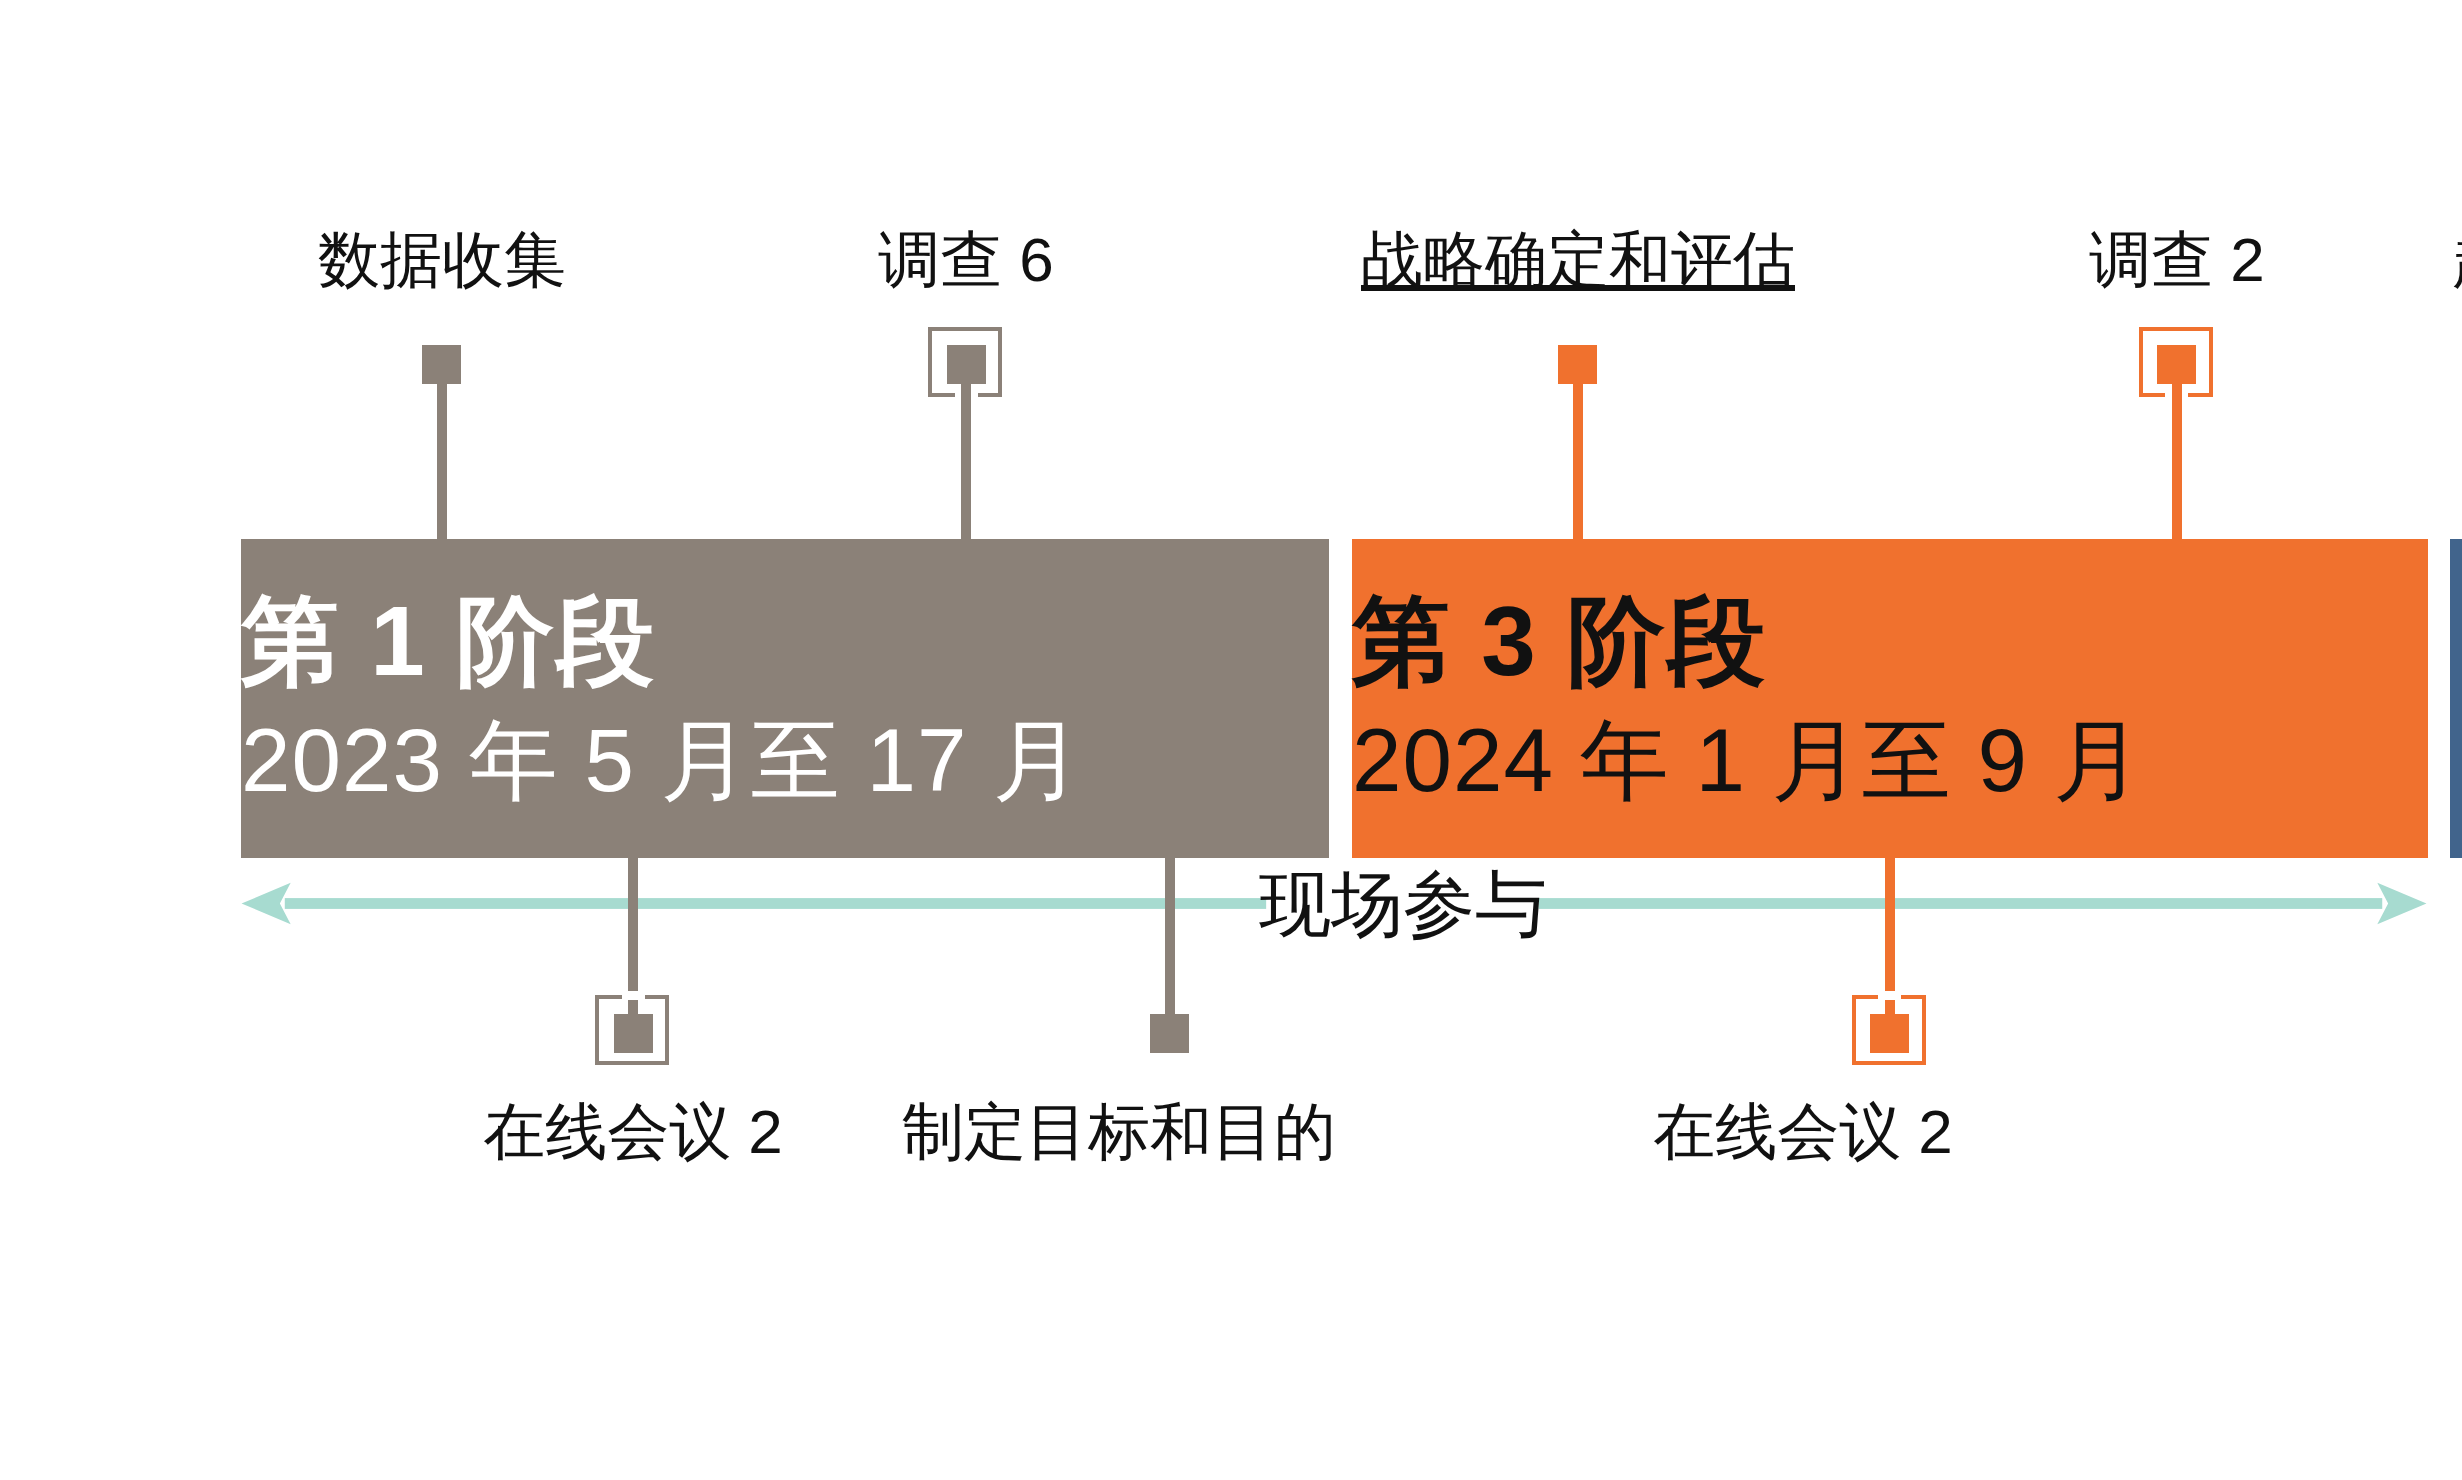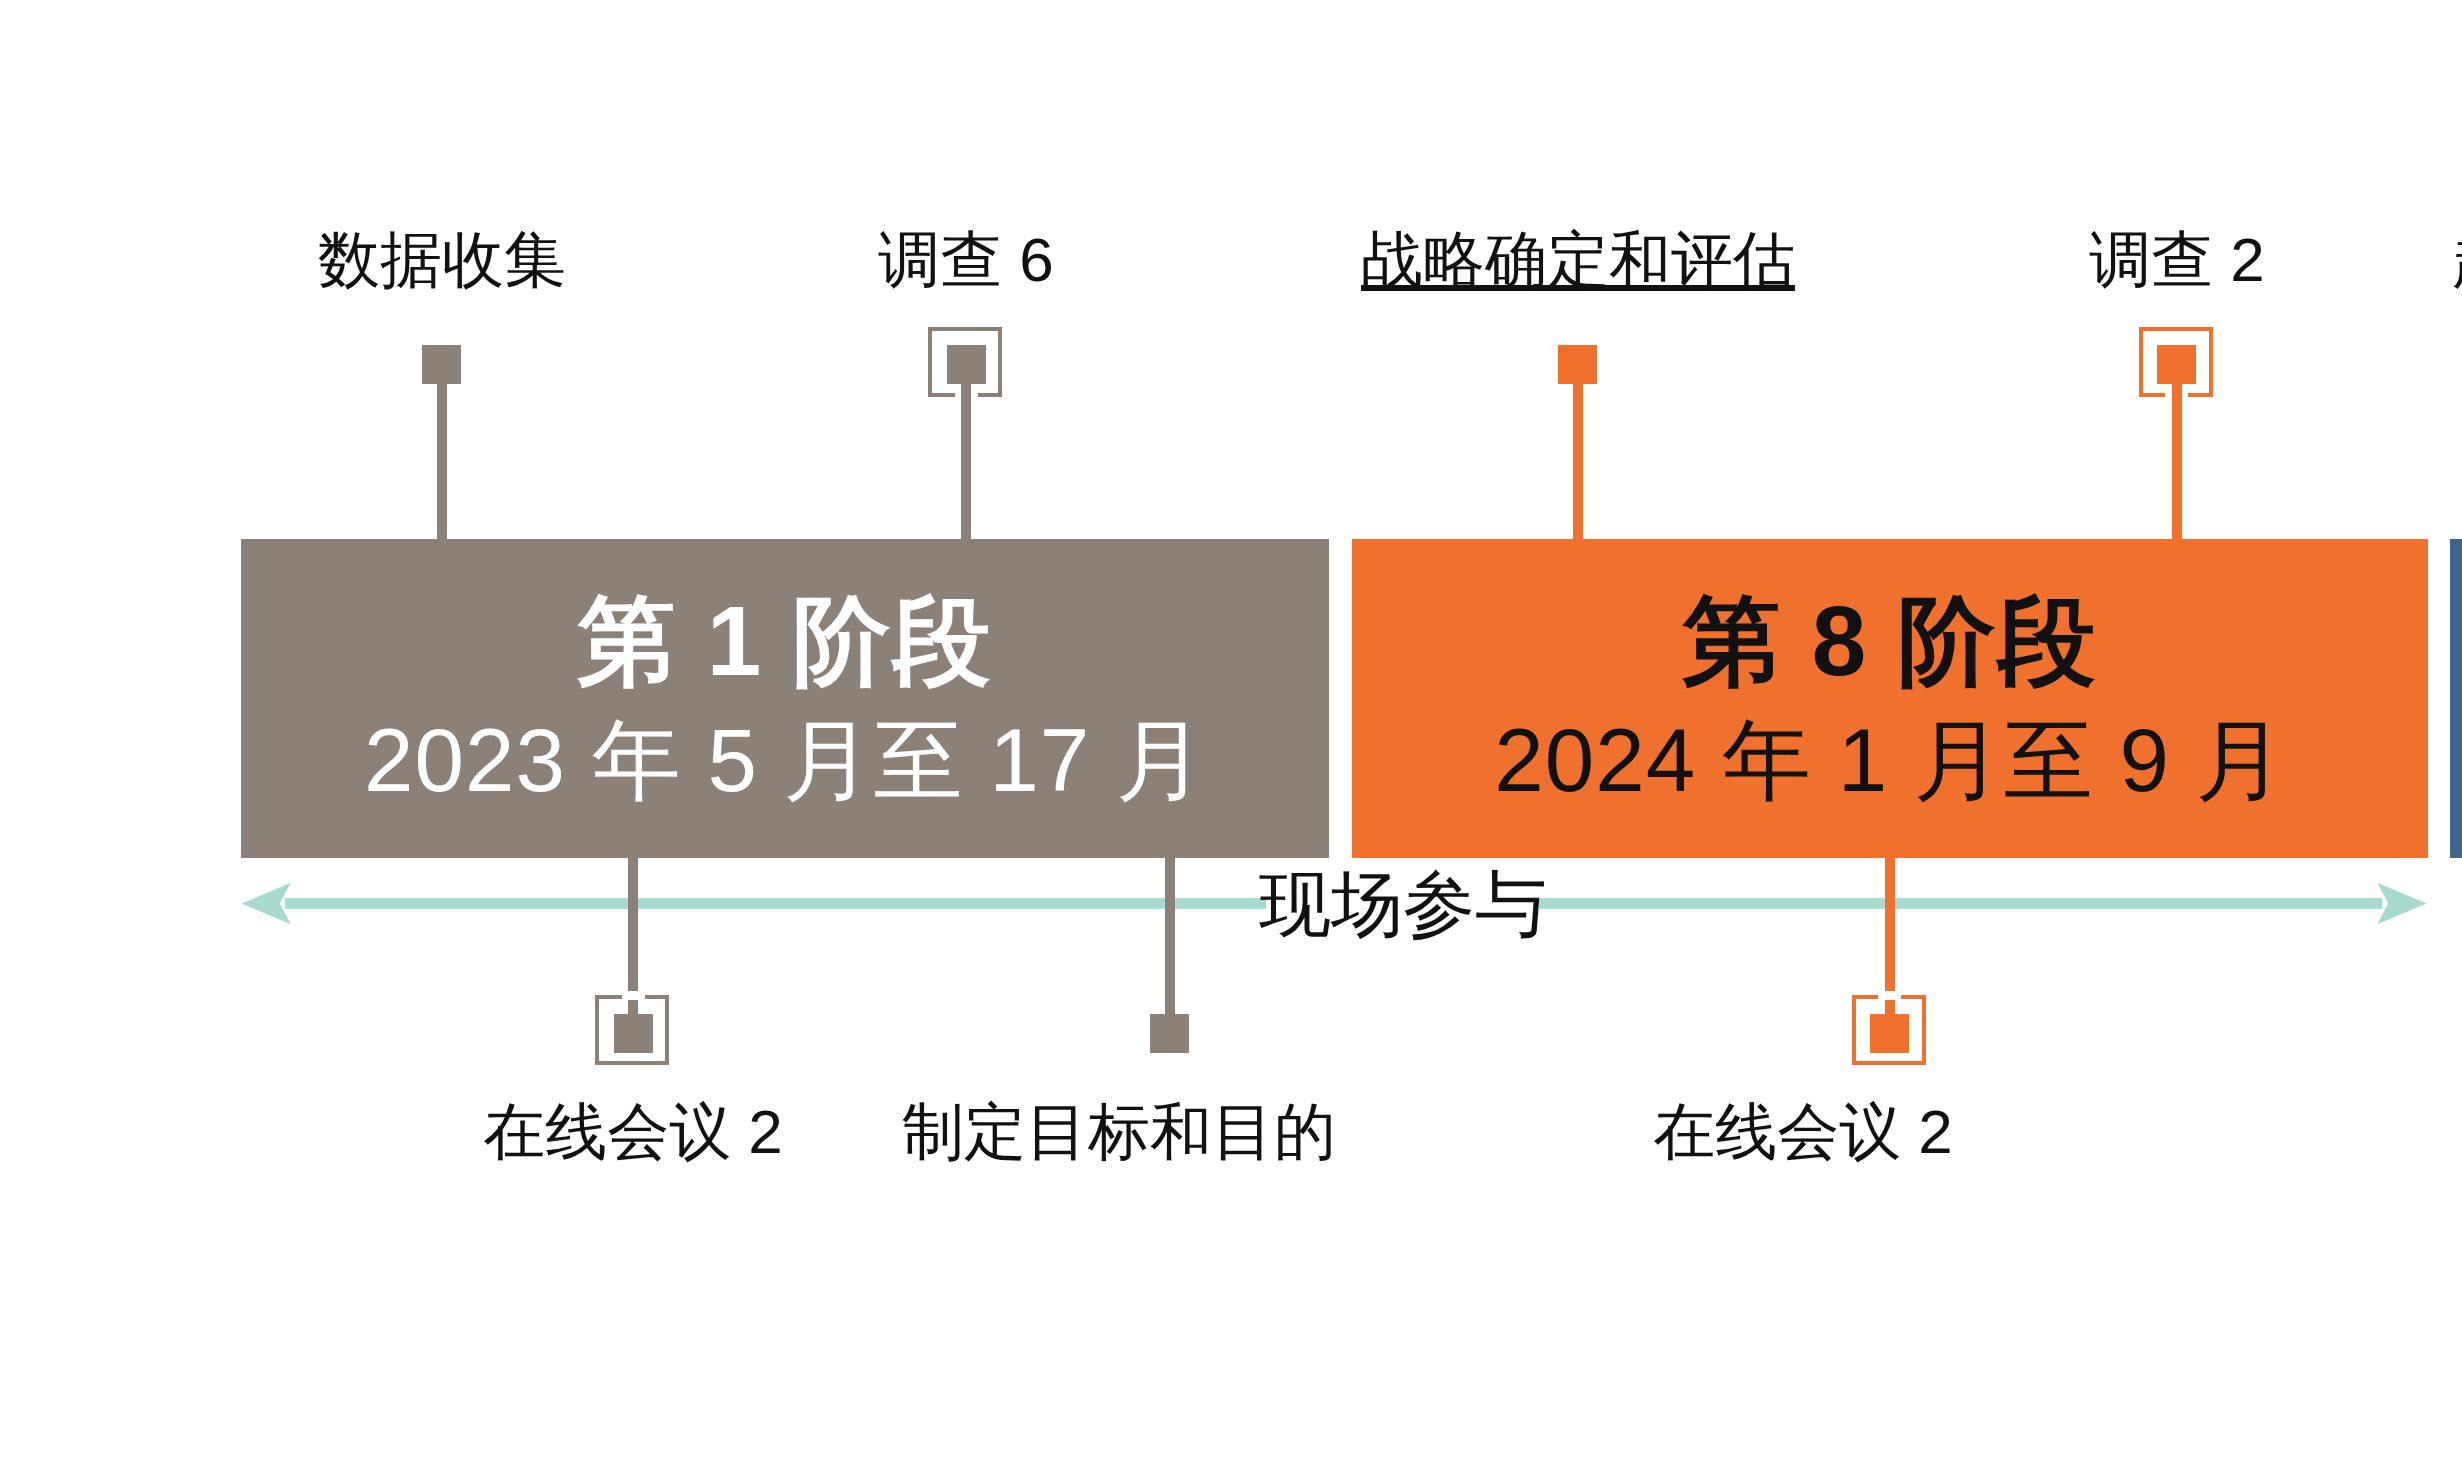--- a/index.html
+++ b/index.html
@@ -17,21 +17,21 @@
     overflow: hidden;
     background: #ffffff;
   }
   
   .phase-box {
     position: absolute;
     top: 539px;
     height: 319px;
     display: flex;
     flex-direction: column;
-    align-items: center;
+    align-items: flex-start;
     justify-content: center;
     gap: 25.6px;
     text-align: center;
   }
   .phase-box .phase-title { font-size: 98px; font-weight: bold; line-height: 1; letter-spacing: 2px; }
   .phase-box .phase-dates { font-size: 89px; font-weight: normal; line-height: 1; letter-spacing: 1px; }
   #phase-1 { left: 241px;  width: 1088px; background: #8B8178; color: #ffffff; }
   #phase-2 { left: 1352px; width: 1076px; background: #F0712E; color: #111111; }
   #phase-3 { left: 2450px; width: 1081px; background: #41648C; color: #ffffff; }
 
@@ -142,21 +142,21 @@
     <polygon points="8,60 108,18 86,60 108,102" fill="#A7DBD0"></polygon>
     <polygon points="4452,60 4352,18 4374,60 4352,102" fill="#A7DBD0"></polygon>
   </svg>
   <div id="arrow-label">现场参与</div>
 
   <div class="phase-box" id="phase-1">
     <div class="phase-title">第 1 阶段</div>
     <div class="phase-dates">2023 年 5 月至 17 月</div>
   </div>
   <div class="phase-box" id="phase-2">
-    <div class="phase-title">第 8 阶段</div>
+    <div class="phase-title">第 3 阶段</div>
     <div class="phase-dates">2024 年 1 月至 9 月</div>
   </div>
   <div class="phase-box" id="phase-3">
     
     
   </div>
 
   <div class="stem c-gray" id="mb1-stem"></div>
   <div class="outline-sq b-gray" id="mb1-out"></div>
   <div class="outline-gap" id="mb1-gap"></div>

